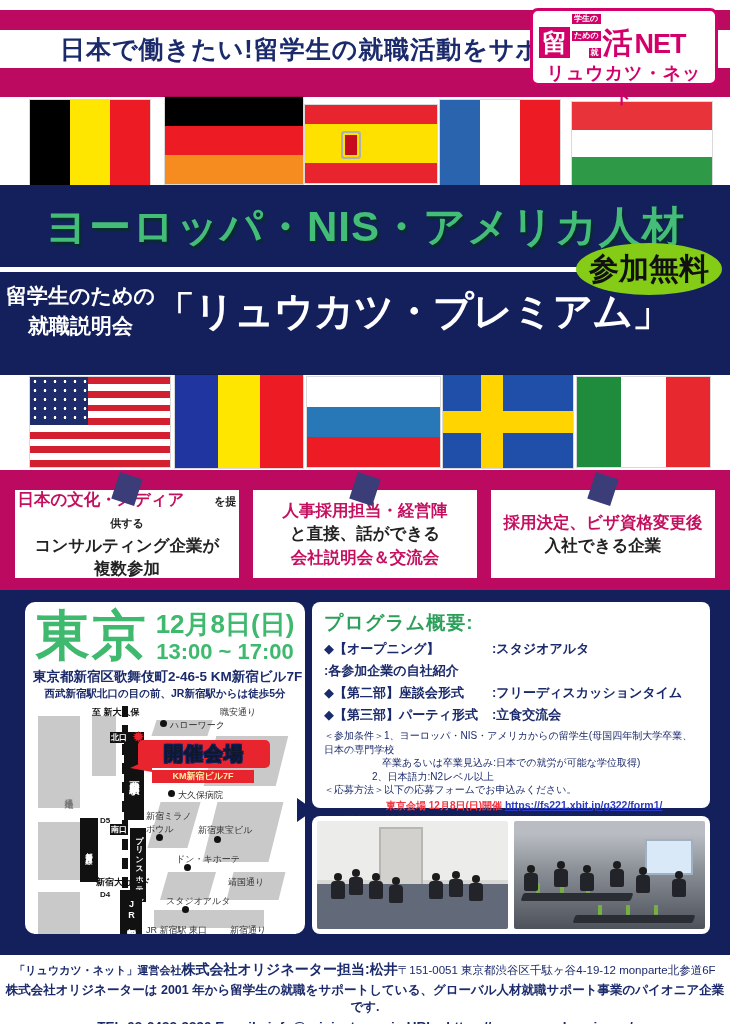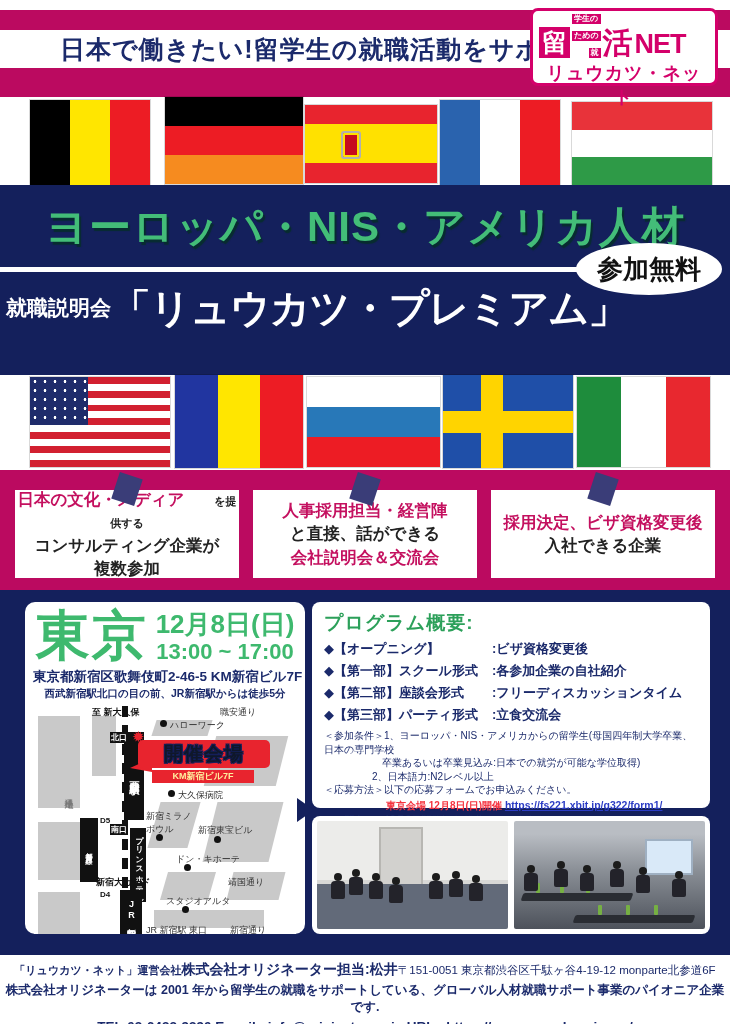--- a/index.html
+++ b/index.html
@@ -25,23 +25,23 @@
   .flag{position:absolute;box-shadow:0 0 0 1px rgba(0,0,0,.15);}
   .v3{display:flex;height:100%;}
   .v3 div{flex:1;height:100%;}
   .h3{display:flex;flex-direction:column;height:100%;}
   .h3 div{flex:1;}
   
   .banner{position:absolute;left:0;top:185px;width:730px;height:190px;background:#14205c;}
   .banner-title{position:absolute;top:14px;width:100%;text-align:center;font-size:42px;font-weight:bold;
                 color:#43bd78;text-shadow:2px 3px 1px rgba(0,50,25,.65);letter-spacing:1px;}
   .white-line{position:absolute;top:82px;left:0;width:648px;height:5px;background:#fff;}
-  .free-badge{position:absolute;top:58px;left:576px;width:146px;height:52px;background:#ffffff;
+  .free-badge{position:absolute;top:58px;left:576px;width:146px;height:52px;background:#84cc16;
               border-radius:50%;display:flex;align-items:center;justify-content:center;
-              font-size:26px;font-weight:bold;color:#111;z-index:3;}
+              font-size:30px;font-weight:bold;color:#111;z-index:3;}
   .subtitle-wrap{position:absolute;top:96px;left:6px;display:flex;align-items:center;color:#fff;}
   .subtitle-left{font-size:21px;font-weight:bold;line-height:1.45;text-align:center;white-space:nowrap;}
   .subtitle-main{font-size:40px;font-weight:bold;white-space:nowrap;letter-spacing:-1px;}
   
   .features{position:absolute;left:0;top:470px;width:730px;height:120px;background:#bb0a60;}
   .fbox{position:absolute;top:20px;width:224px;height:88px;background:#fff;box-sizing:border-box;
         display:flex;flex-direction:column;justify-content:center;text-align:center;line-height:1.4;}
   .tape{position:absolute;top:-15px;left:calc(50% - 12px);width:24px;height:28px;background:#3a3d78;
         transform:rotate(18deg);}
   .ft-pink{color:#c4105f;font-weight:bold;font-size:16.5px;}
@@ -167,20 +167,21 @@
         <div style="background:#2e9a47;"></div>
     </div>
   </div>
 
   <div class="banner">
     <div class="banner-title">ヨーロッパ・NIS・アメリカ人材</div>
     <div class="white-line"></div>
     <div class="free-badge">参加無料</div>
     <div class="subtitle-wrap">
       <div class="subtitle-left">
+        <div>留学生のための</div>
         <div>就職説明会</div>
       </div>
       <div class="subtitle-main">「リュウカツ・プレミアム」</div>
     </div>
   </div>
 
   <div class="flagrow" style="top:375px;height:95px;">
     <div class="flag" style="left:30px;top:2px;width:140px;height:90px;background:repeating-linear-gradient(180deg,#d22030 0 6.9px,#fff 6.9px 13.8px);">
       <div style="position:absolute;left:0;top:0;width:58px;height:48px;background:#1f2c6b;background-image:radial-gradient(circle,#fff 1.2px,transparent 1.6px);background-size:10px 9px;"></div>
     </div>
@@ -300,24 +301,23 @@
         <div class="mlabel" style="left:196px;top:218px;">新宿通り</div>
       </div>
     </div>
 
     <div class="gap-arrow"></div>
 
     <div class="panel prog-panel">
       <div class="prog-title">プログラム概要:</div>
       <div class="prog-row">
         <span class="pl">◆【オープニング】</span>
-        <span>:ビザ資格変更後</span>
+        <span>:スタジオアルタ</span>
       </div>
       <div class="prog-row">
-        <span class="pl">◆【第一部】スクール形式</span>
         <span>:各参加企業の自社紹介</span>
       </div>
       <div class="prog-row">
         <span class="pl">◆【第二部】座談会形式</span>
         <span>:フリーディスカッションタイム</span>
       </div>
       <div class="prog-row">
         <span class="pl">◆【第三部】パーティ形式</span>
         <span>:立食交流会</span>
       </div>

